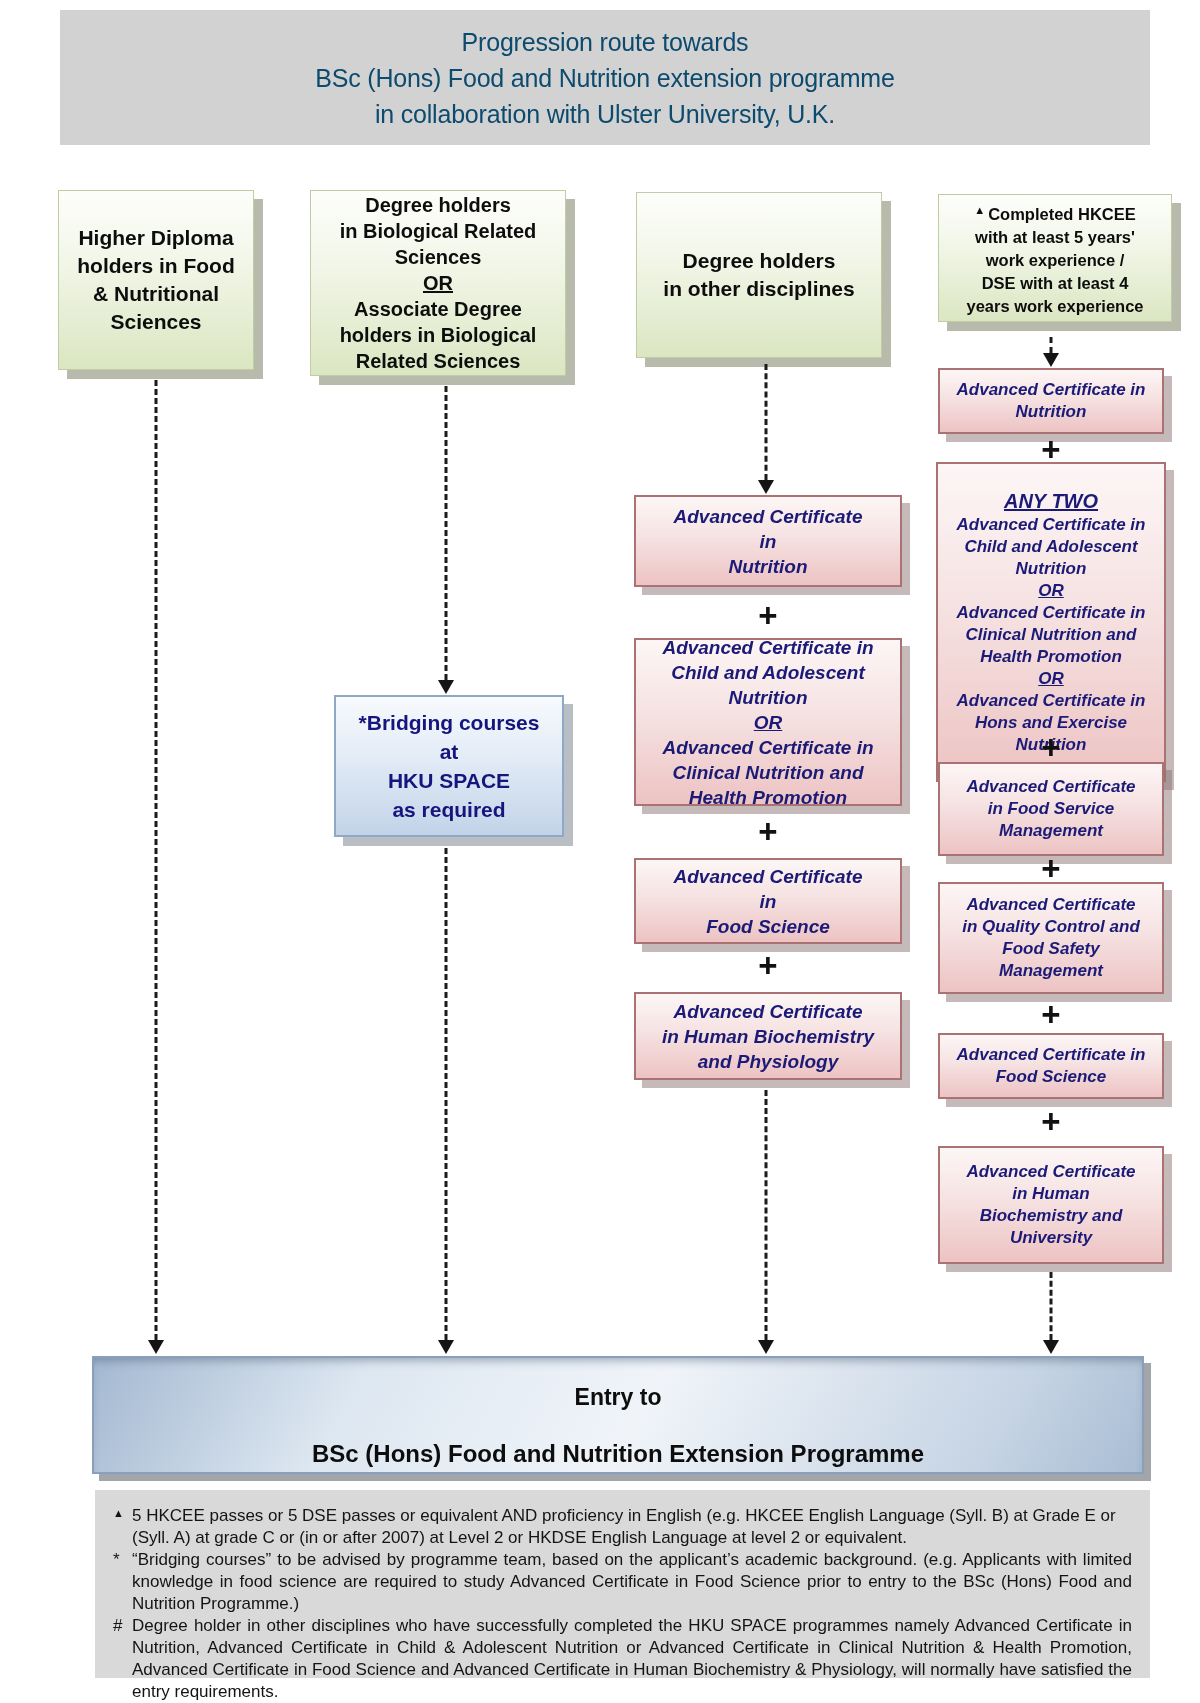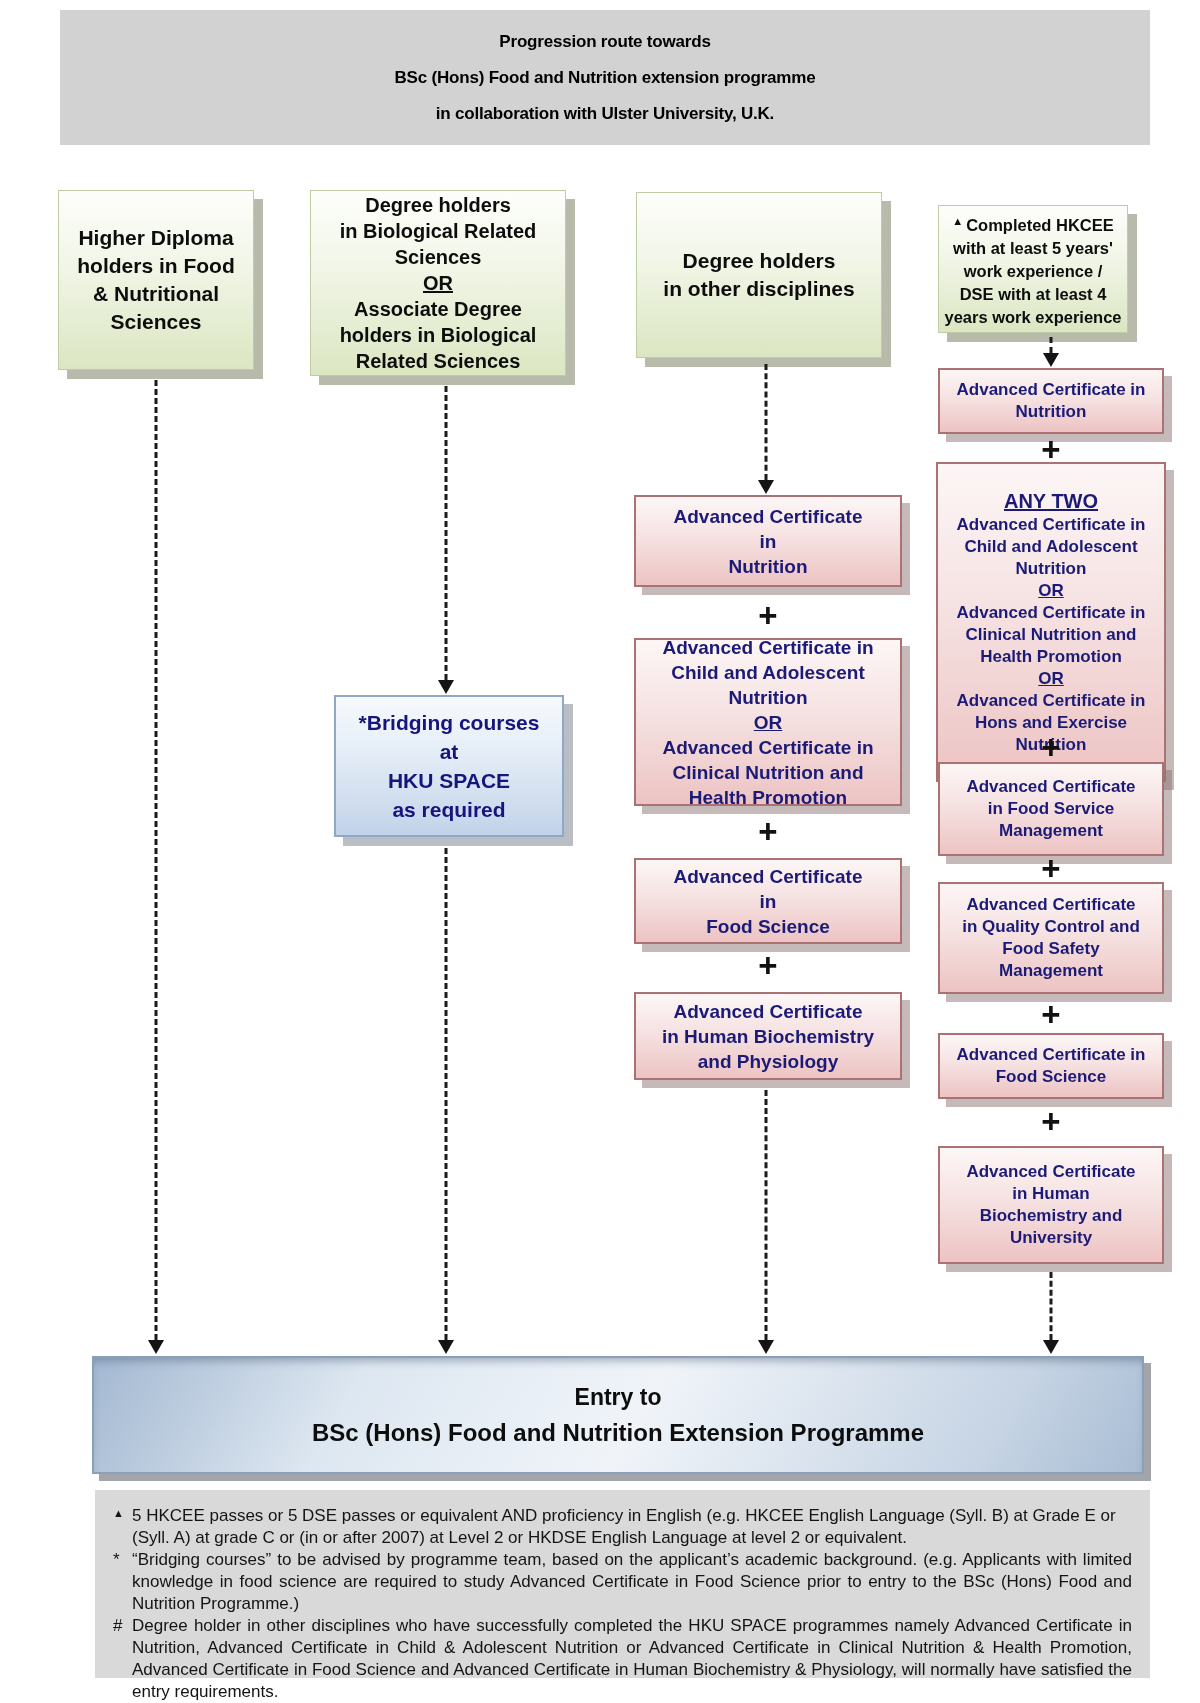--- a/index.html
+++ b/index.html
@@ -1,46 +1,46 @@
 <!DOCTYPE html>
 <html><head>
 <meta charset="utf-8">
 <style>
   html,body{margin:0;padding:0;background:#fff;}
   #page{position:relative;width:1200px;height:1703px;background:#fff;overflow:hidden;
         font-family:"Liberation Sans",sans-serif;}
   .banner{position:absolute;left:60px;top:10px;width:1090px;height:135px;background:#d2d2d2;
           display:flex;flex-direction:column;justify-content:center;align-items:center;text-align:center;}
-  .banner .tl{font-weight:bold;font-size:17px;line-height:36px;color:#000000;letter-spacing:-0.2px;}
+  .banner .tl{font-weight:normal;font-size:25px;line-height:36px;color:#0c4a6e;letter-spacing:-0.2px;}
   .box{position:absolute;box-sizing:border-box;display:flex;flex-direction:column;justify-content:center;
        align-items:center;text-align:center;padding:4px 0;}
   .g{background:linear-gradient(180deg,#fdfefb 0%,#f2f6e8 40%,#dbe6c2 100%);
      border:1px solid #c0cda4;box-shadow:9px 9px 0 0 rgba(125,132,104,0.55);
      color:#0d0d0d;font-weight:bold;}
   .p{background:linear-gradient(180deg,#fdf6f6 0%,#f6e2e2 45%,#edc3c3 100%);
      border:2px solid #aa7272;box-shadow:8px 8px 0 0 rgba(140,115,115,0.5);
-     color:#1b1b77;font-weight:bold;}
+     color:#1b1b77;font-weight:bold;font-style:italic;}
   .b{background:linear-gradient(180deg,#f7fafd 0%,#e2ebf6 45%,#c2d3e8 100%);
      border:2px solid #8fa8c8;box-shadow:9px 9px 0 0 rgba(115,125,140,0.5);
      color:#15157d;font-weight:bold;}
   .entry{background:linear-gradient(120deg,#a3b8d1 0%,#dde7f1 25%,#f0f4f9 52%,#c6d4e4 85%,#a9bdd4 100%);
      border:2px solid #8aa0ba;box-shadow:7px 7px 0 0 rgba(100,105,112,0.6),
      inset 0 7px 8px -4px rgba(70,90,115,0.45);color:#0d0d0d;}
   .ln{width:100%;}
   .u{text-decoration:underline;}
   .g1 .ln{font-size:21px;line-height:28px;}
   .g2 .ln{font-size:20px;line-height:26px;}
   .g3 .ln{font-size:21px;line-height:28px;}
   .g4 .ln{font-size:16.5px;line-height:23px;}
   .p3 .ln{font-size:19px;line-height:25px;}
   .p4 .ln{font-size:17px;line-height:22px;}
   .anytwo .ln{font-size:17px;line-height:22px;}
   .anytwo .ln.big{font-size:20px;line-height:26px;}
   .b .ln{font-size:21px;line-height:29px;}
-  .entry .ln{font-size:23px;line-height:35px;font-weight:bold;}
+  .entry .ln{font-size:23px;line-height:35px;font-weight:bold;margin-top:21px;}
   .entry .ln.l2{font-size:24px;}
   .entry .ln.l3{font-size:22px;font-weight:normal;}
   .sup{font-size:11px;vertical-align:6px;margin-right:3px;}
   .dash{position:absolute;width:0;border-left:3px dashed #1b1b1b;transform:translateX(-1.5px);}
   .ahead{position:absolute;width:0;height:0;border-left:8px solid transparent;
          border-right:8px solid transparent;border-top:14px solid #141414;transform:translateX(-8px);}
   .plus{position:absolute;transform:translate(-50%,-50%);font-size:33px;font-weight:bold;color:#111;}
   .fblock{position:absolute;left:95px;top:1490px;width:1055px;height:188px;background:#d9d9d9;
           box-sizing:border-box;padding:15px 18px 10px 16px;color:#141414;}
   .fnote{position:relative;padding-left:21px;font-size:17px;line-height:22px;}
@@ -74,21 +74,21 @@
     <div class="ln">Associate Degree</div>
     <div class="ln">holders in Biological</div>
     <div class="ln">Related Sciences</div>
   </div>
 
   <div class="box g g3" style="left:636px;top:192px;width:246px;height:166px;">
     <div class="ln">Degree holders</div>
     <div class="ln">in other disciplines</div>
   </div>
 
-  <div class="box g g4" style="left:938px;top:205px;width:190px;height:128px;">
+  <div class="box g g4" style="left:938px;top:194px;width:234px;height:128px;">
     <div class="ln"><span class="sup">▲</span><span>Completed HKCEE</span></div>
     <div class="ln">with at least 5 years'</div>
     <div class="ln">work experience /</div>
     <div class="ln">DSE with at least 4</div>
     <div class="ln">years work experience</div>
   </div>
 
   <div class="box b" style="left:334px;top:695px;width:230px;height:142px;">
     <div class="ln">*Bridging courses</div>
     <div class="ln">at</div>

